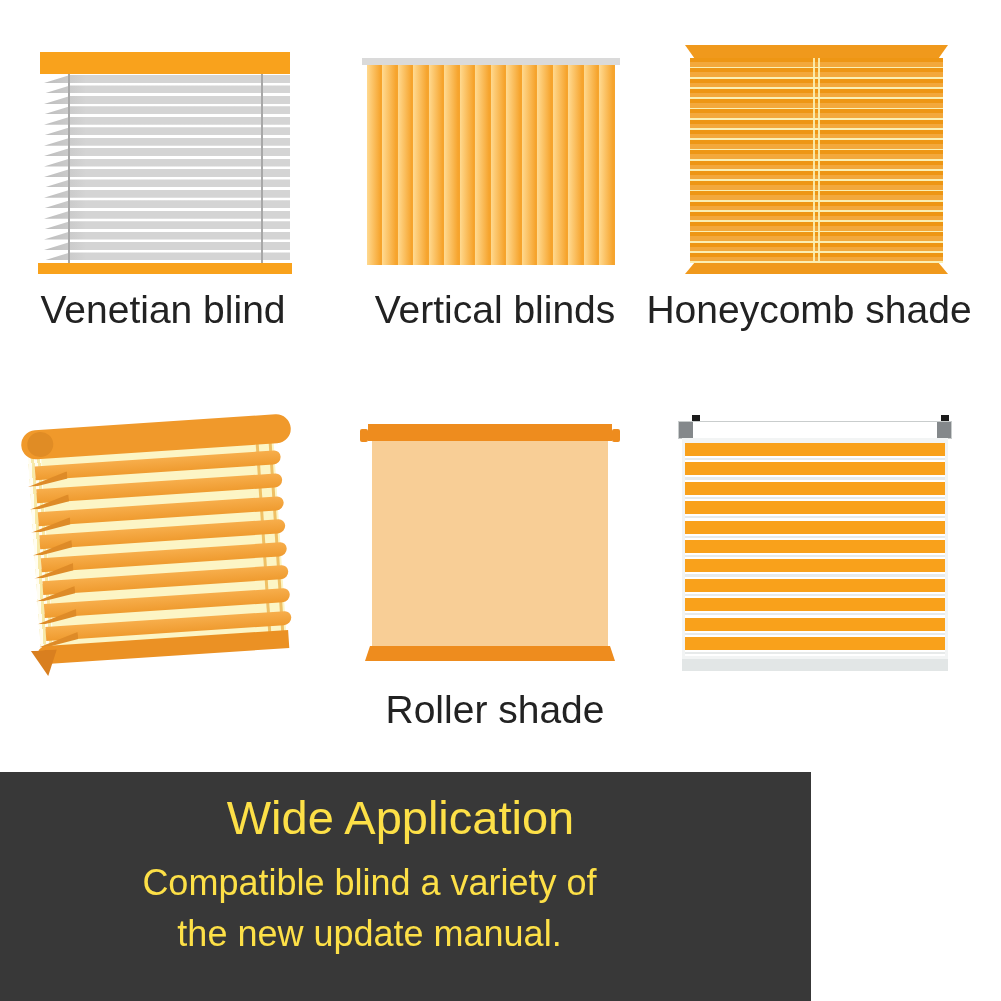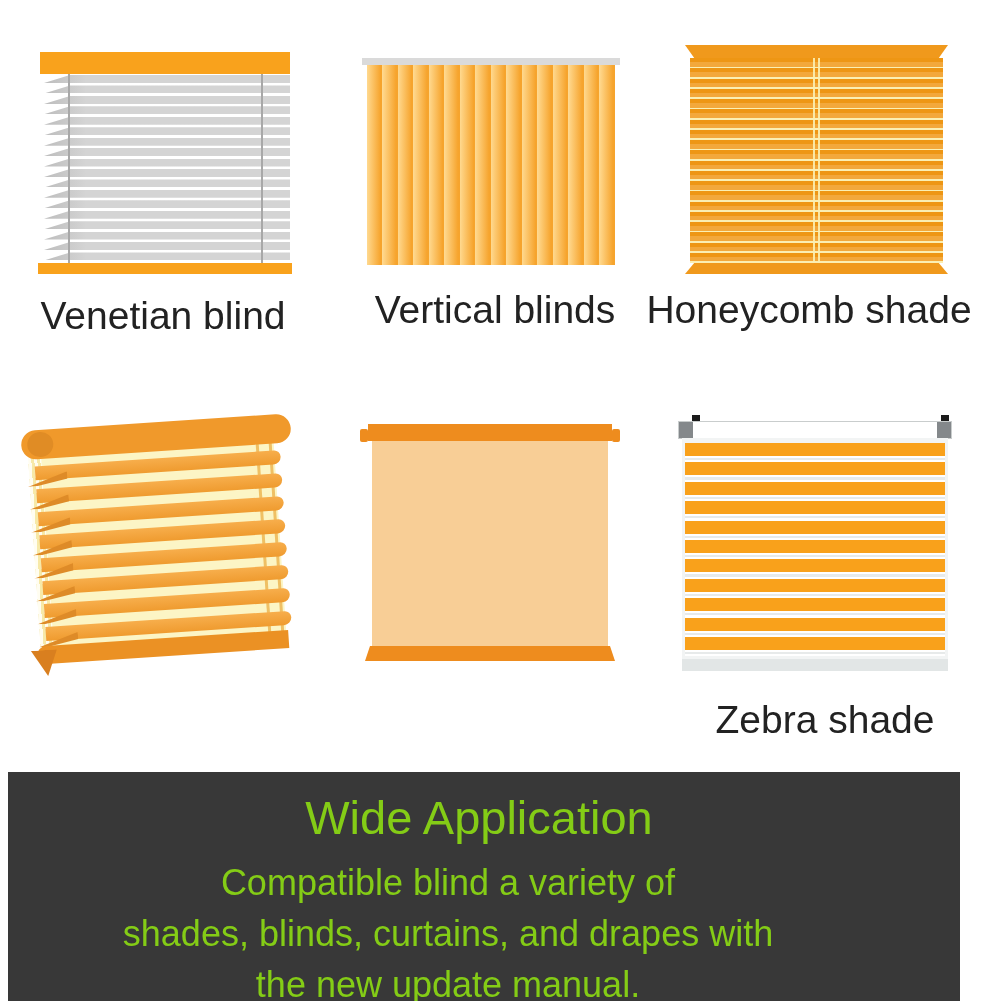--- a/index.html
+++ b/index.html
@@ -67,21 +67,21 @@
   .zb-bracket{position:absolute;top:0;width:8px;height:8px;background:#1B1B1B;}
   .zb-header{position:absolute;left:0;top:6px;width:272px;height:16px;background:#FFFFFF;
      border:1px solid #C9CDCD;}
   .zb-cap{position:absolute;top:0;width:14px;height:16px;background:#84888B;}
   .zb-body{position:absolute;left:4px;top:23px;width:266px;height:221px;background:#F2F4F4;}
   .zb-stripes{position:absolute;left:3px;top:5px;width:260px;height:213px;
      background:repeating-linear-gradient(180deg,#F9A11B 0px,#F9A11B 13px,#FFFFFF 13px,#FFFFFF 15px,#E7EAEA 15px,#E7EAEA 17.2px,#FFFFFF 17.2px,#FFFFFF 19.4px);}
   .zb-bottom{position:absolute;left:4px;top:244px;width:266px;height:12px;background:#E2E6E6;}
 
   
-  .banner{position:absolute;left:0;top:772px;width:952px;height:229px;background:#383838;color:#84cc16;margin-left:8px;}
+  .banner{position:absolute;left:0;top:772px;width:811px;height:229px;background:#383838;color:#fde047;}
   .banner-title{margin-top:18px;text-align:center;font-size:47px;padding-right:10px;}
   .banner-lines{margin-top:12px;text-align:center;font-size:36px;line-height:51px;padding-right:72px;}
 </style>
 </head>
 <body>
 
 <div class="canvas">
 
   <div class="tile ven">
     <div class="ven-header"></div>
@@ -102,21 +102,21 @@
         <div class="ven-slat"></div>
         <div class="ven-slat"></div>
         <div class="ven-slat"></div>
         <div class="ven-slat"></div>
         <div class="ven-slat"></div>
       </div>
     <div class="ven-cord" style="left:30px"></div>
     <div class="ven-cord" style="left:223px"></div>
     <div class="ven-bottom"></div>
   </div>
-  <div class="label" style="left:13px;top:294px;width:300px">Venetian blind</div>
+  <div class="label" style="left:13px;top:288px;width:300px">Venetian blind</div>
 
   <div class="tile vert">
     <div class="vert-rail"></div>
     <div class="vert-slats"></div>
   </div>
   <div class="label" style="left:345px;top:288px;width:300px">Vertical blinds</div>
 
   <div class="tile hc">
     <div class="hc-top"></div>
     <div class="hc-pleats"></div>
@@ -145,37 +145,36 @@
     <div class="tri-bottom"></div>
   </div>
 
   <div class="tile roller">
     <div class="rol-peg" style="left:0"></div>
     <div class="rol-peg" style="right:0"></div>
     <div class="rol-bar"></div>
     <div class="rol-body"></div>
     <div class="rol-bottom"></div>
   </div>
+  <div class="label" style="left:345px;top:688px;width:300px">Roller shade</div>
 
   <div class="tile zebra">
     <div class="zb-bracket" style="left:14px"></div>
     <div class="zb-bracket" style="left:263px"></div>
     <div class="zb-header">
       <div class="zb-cap" style="left:0"></div>
       <div class="zb-cap" style="right:0"></div>
     </div>
     <div class="zb-body">
       <div class="zb-stripes"></div>
     </div>
     <div class="zb-bottom"></div>
   </div>
-  <div class="label" style="left:675px;top:698px;width:300px">Zebra shade</div>
 
   <div class="banner">
     <div class="banner-title">Wide Application</div>
     <div class="banner-lines">
       <div>Compatible blind a variety of</div>
-      <div>shades, blinds, curtains, and drapes with</div>
       <div>the new update manual.</div>
     </div>
   </div>
 
 </div>
 
 </body></html>

